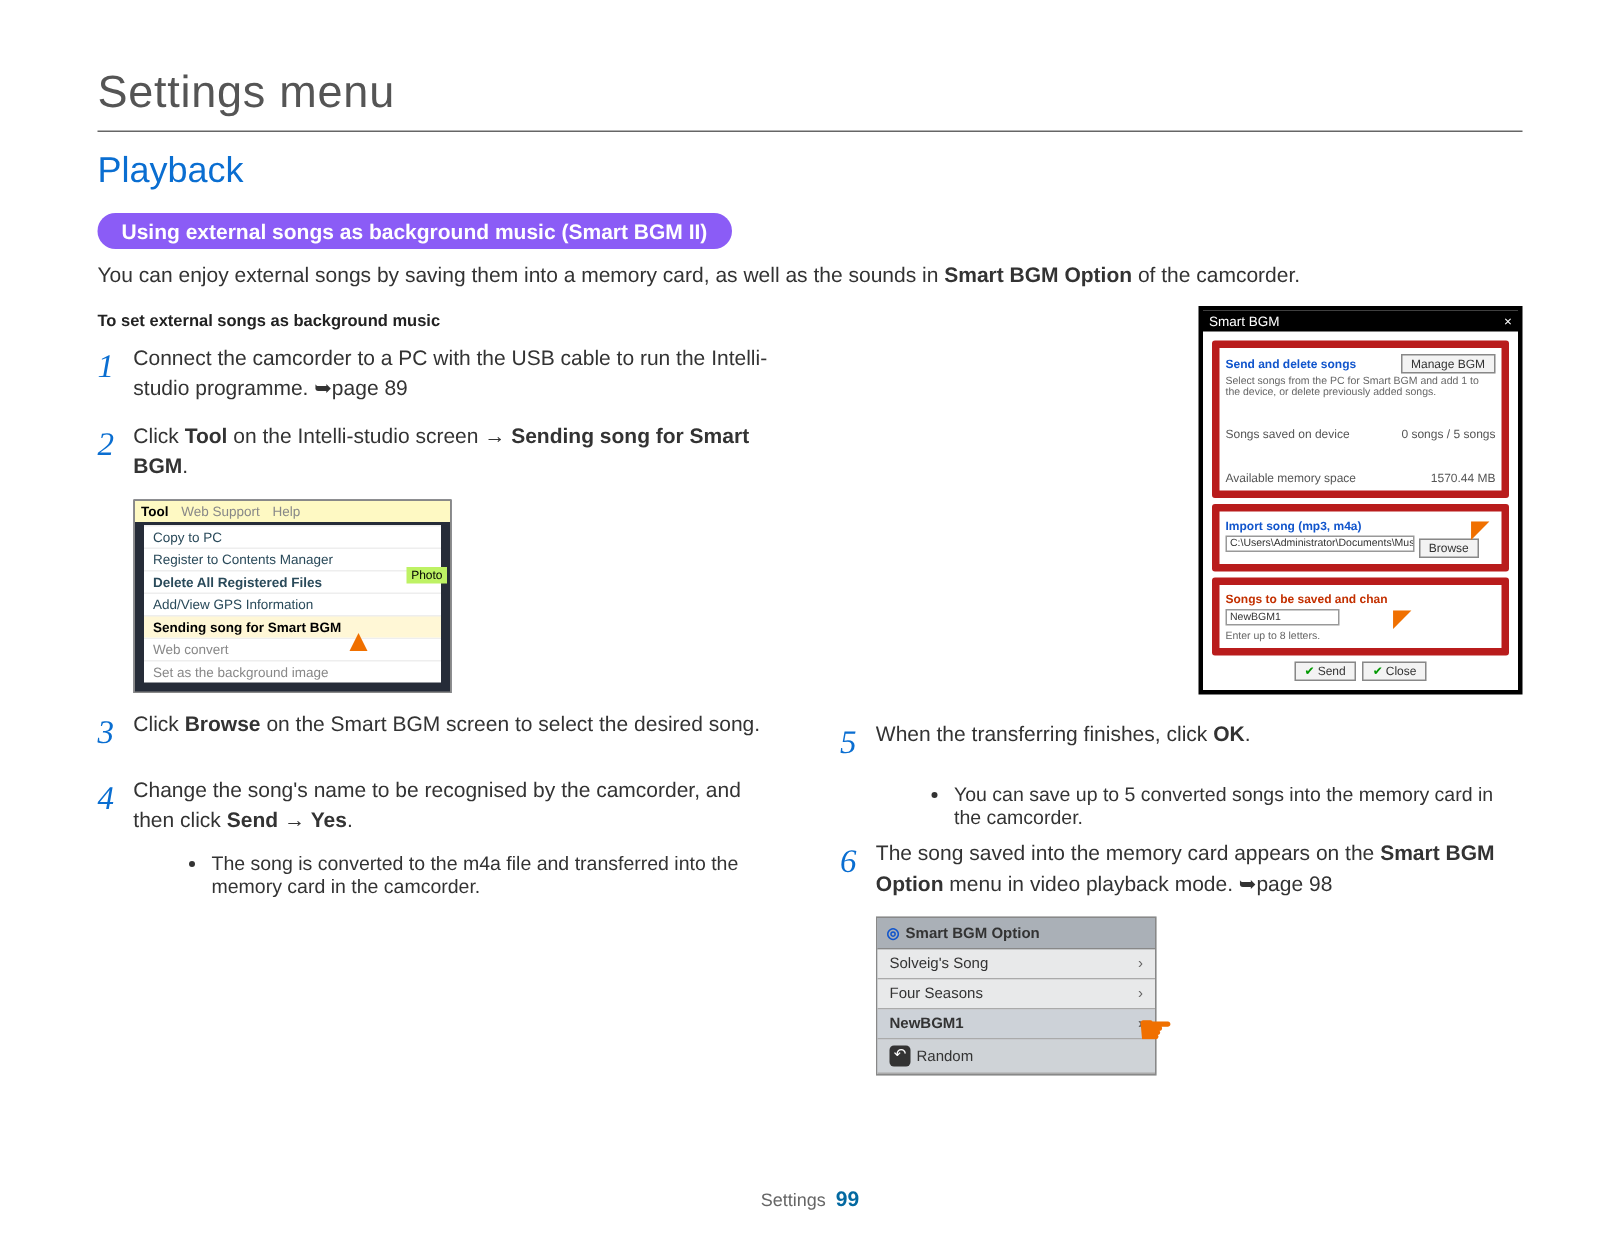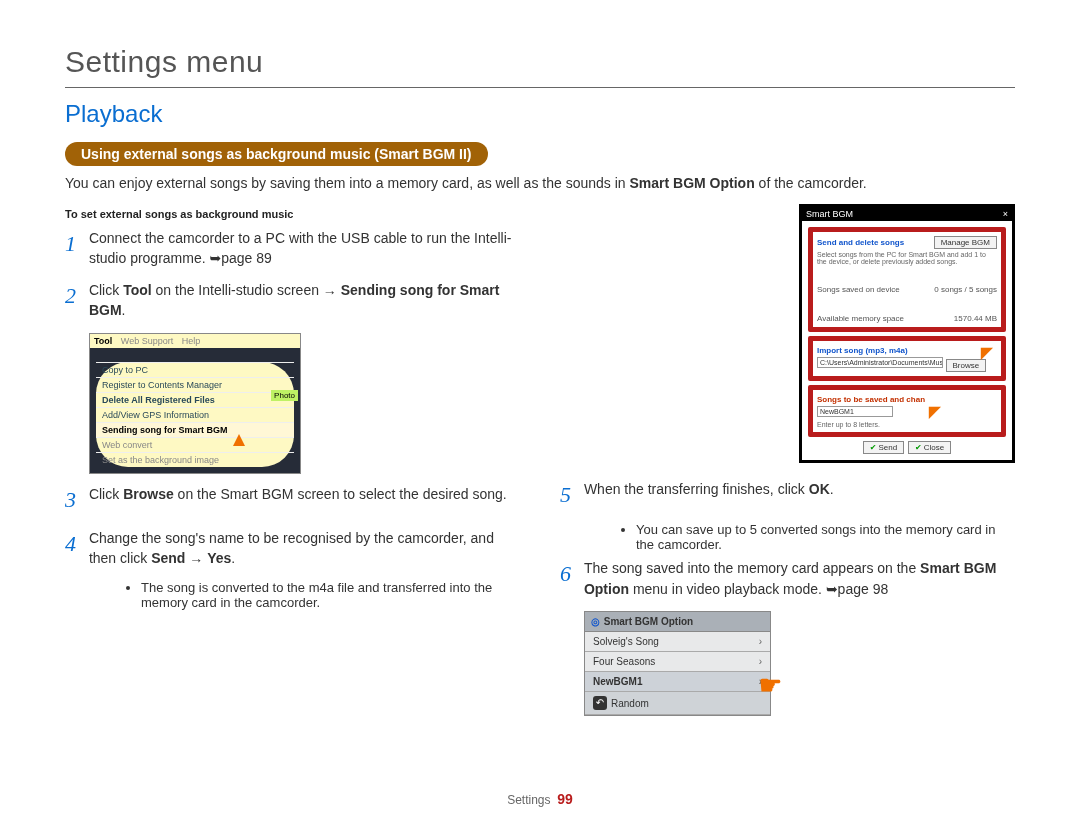--- a/index.html
+++ b/index.html
@@ -30,21 +30,21 @@
     margin: 4px 0 12px 0;
   }
   h2 {
     font-size: 24px;
     color: #0a6ed1;
     font-weight: 400;
     margin: 4px 0 14px 0;
   }
   .pill {
     display: inline-block;
-    background: #a16207;
+    background: #8b5cf6;
     color: #fff;
     font-weight: bold;
     font-size: 14px;
     border-radius: 14px;
     padding: 4px 16px;
   }
   p { margin: 8px 0 10px 0; line-height: 1.4; }
   .columns {
     display: flex;
     gap: 40px;
@@ -70,21 +70,21 @@
   .step .txt { display: inline-block; width: calc(100% - 26px); vertical-align: top; }
   .bullets { margin: 6px 0 6px 36px; font-size: 13px; }
   .bullets li { margin-bottom: 4px; }
   
   .shot1 {
     width: 210px; border: 1px solid #888; background: #262c38;
     font-size: 9px; margin: 4px 0 10px 24px; color: #333;
   }
   .shot1 .mbar { background: #fef9c3; padding: 2px 4px; font-size: 9px; color:#444;}
   .shot1 .mbar span:first-child { font-weight:bold; color:#000;}
-  .shot1 .menu { background: #fef9c3; margin: 14px 6px 6px 6px; border-radius: 32px; }
+  .shot1 .menu { background: #ffffff; margin: 2px 6px 6px 6px; }
   .shot1 .menu div { padding: 2px 6px; border-top: 1px solid #eee; color:#2a4a5a;}
   .shot1 .menu .hl { background: #fff7d6; font-weight:bold; color:#000; position:relative;}
   .ptr {
     position:absolute; right:25%; top:80%; width:0;height:0;
     border-left:6px solid transparent;border-right:6px solid transparent;
     border-bottom:12px solid #f07000;
   }
   
   .shot2 {
     width: 210px; border: 3px solid #000; background:#fff; font-size:9px; color:#333;
@@ -109,21 +109,21 @@
   .shot3 .hd { background:#aab0b7; font-weight:bold; padding:4px 6px; border-bottom:1px solid #888;}
   .shot3 .hd::before { content:"◎"; color:#15c; margin-right:4px;}
   .shot3 .row { display:flex; justify-content:space-between; align-items:center; padding:4px 8px; border-bottom:1px solid #aaa; background:#e8e9ea; position:relative;}
   .shot3 .row .chev { color:#666;}
   .shot3 .row.sel { background:#cdd2d8; font-weight:bold;}
   .shot3 .last { background:#cfd3d7;}
   .hand {
     position:absolute; right:-12px; top:-2px; font-size:26px; color:#f07000;
   }
   .footer { position:absolute; bottom:18px; left:0; right:0; text-align:center; font-size:12px; color:#666;}
-  .footer .pg { color:#b91c1c; font-weight:bold; font-size:14px;}
+  .footer .pg { color:#0369a1; font-weight:bold; font-size:14px;}
   .arrow-cursor { position:absolute; right:8px; top:2px; color:#f07000; font-size:16px;}
 </style>
 </head>
 <body>
 
 <div class="page">
   <h1>Settings menu</h1>
   <hr class="sep">
   <h2>Playback</h2>
   <div class="pill">Using external songs as background music (Smart BGM II)</div>

